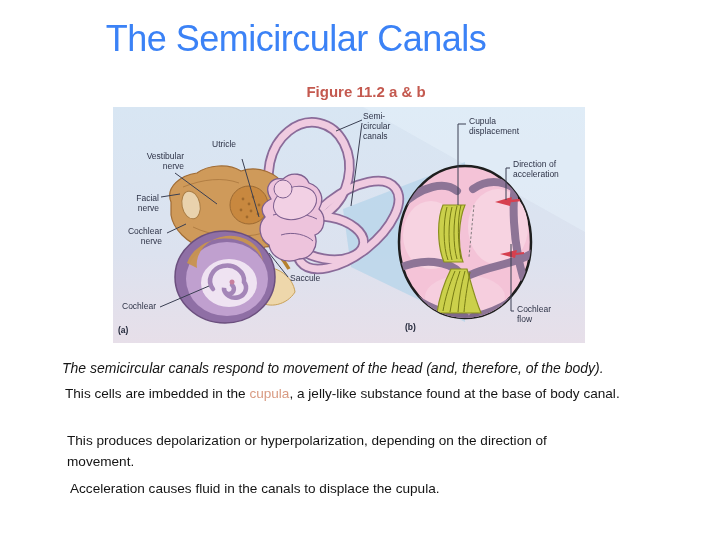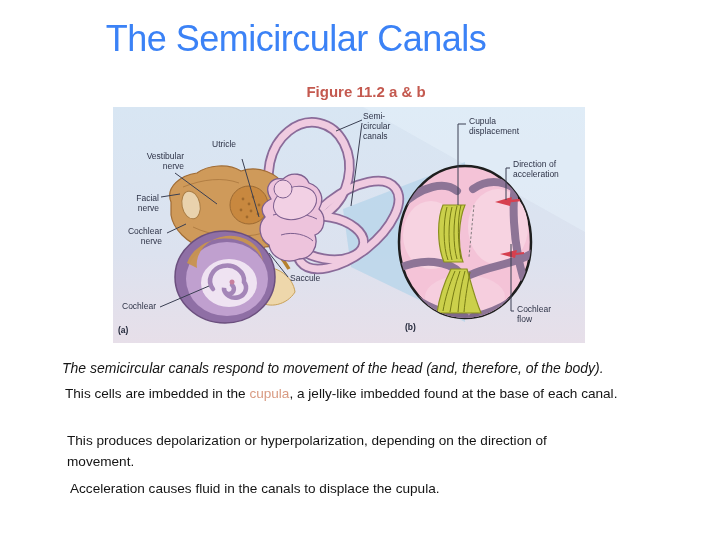--- a/index.html
+++ b/index.html
@@ -200,19 +200,19 @@
 displacement</div>
     <div class="fig-label" style="left:400px; top:52px;">Direction of
 acceleration</div>
     <div class="fig-label" style="left:404px; top:197px;">Cochlear
 flow</div>
     <div class="fig-label fig-tag" style="left:292px; top:215px;">(b)</div>
   </div>
 
   <div class="body-intro">The semicircular canals respond to movement of the head (and, therefore, of the body).</div>
 
-  <div class="body-p p1"><span>This cells are imbedded in the </span><span class="hl">cupula</span><span>, a jelly-like imbedded found at the base of each canal.</span></div>
+  <div class="body-p p1"><span>This cells are imbedded in the </span><span class="hl">cupula</span><span>, a jelly-like substance found at the base of body canal.</span></div>
 
   <div class="body-p p3">Acceleration causes fluid in the canals to displace the cupula.</div>
 
   <div class="body-p p2">This produces depolarization or hyperpolarization, depending on the direction of movement.</div>
 
 </div>
 
 </body></html>

